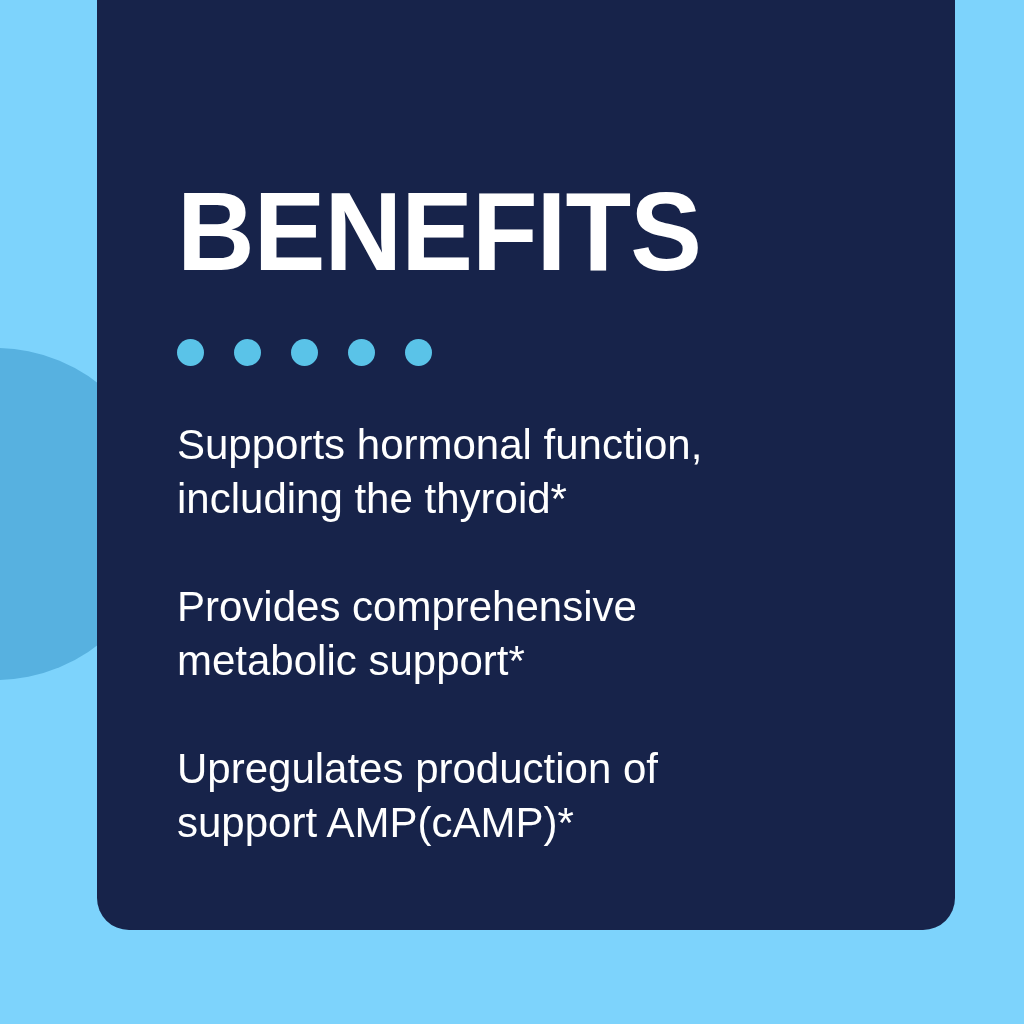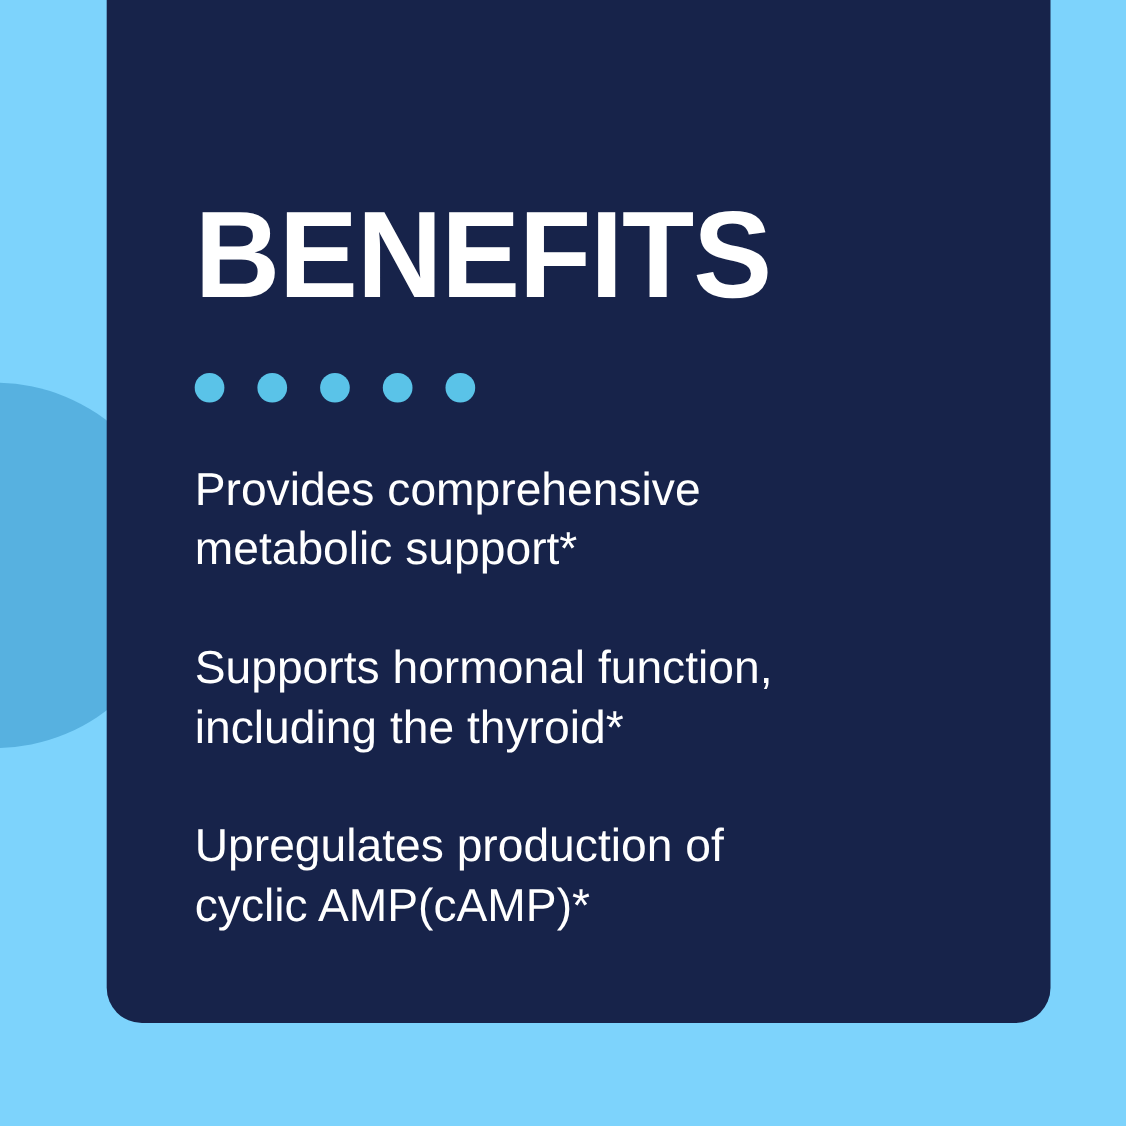--- a/index.html
+++ b/index.html
@@ -125,23 +125,23 @@
 
       <div id="dot-row">
         <span class="dot"></span>
         <span class="dot"></span>
         <span class="dot"></span>
         <span class="dot"></span>
         <span class="dot"></span>
       </div>
 
       <ul id="benefits-list">
+        <li class="benefit-item">Supports hormonal function,
+including the thyroid*</li>
         <li class="benefit-item">Provides comprehensive
 metabolic support*</li>
-        <li class="benefit-item">Supports hormonal function,
-including the thyroid*</li>
         <li class="benefit-item">Upregulates production of
-cyclic AMP(cAMP)*</li>
+support AMP(cAMP)*</li>
       </ul>
 
     </div>
   </div>
 </div>
 
 </body></html>

